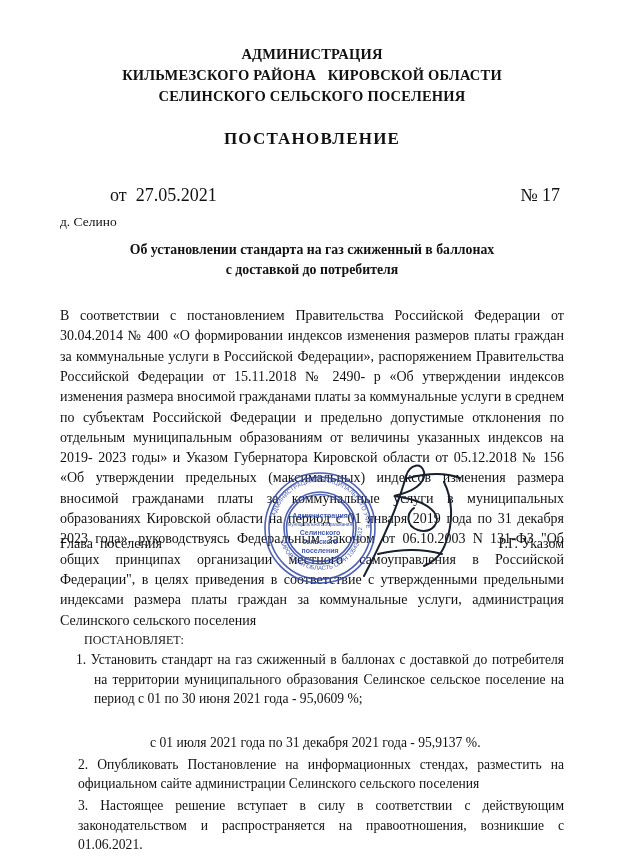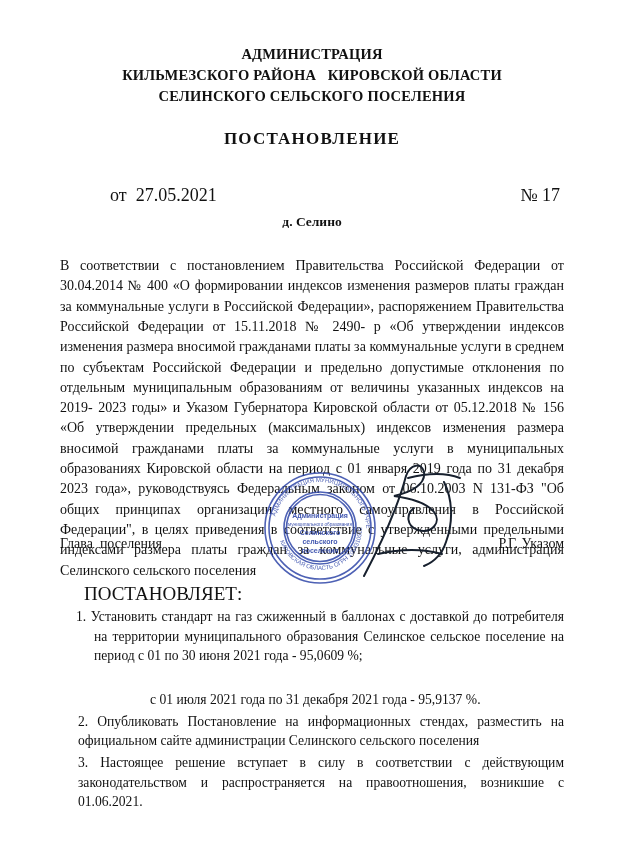--- a/index.html
+++ b/index.html
@@ -47,24 +47,23 @@
     font-size: 18px;
   }
   .meta-left {
     padding-left: 50px;
     white-space: pre;
   }
   .meta-right {
     padding-right: 4px;
   }
   .place {
-    text-align: center;
+    text-align: left;
     font-size: 13.5px;
     margin-top: 8px;
-    font-weight: bold;
   }
   .title {
     text-align: center;
     font-weight: bold;
     font-size: 13.8px;
     line-height: 1.45;
     margin-top: 10px;
   }
   .title div {
     white-space: pre;
@@ -75,21 +74,21 @@
     line-height: 1.45;
     text-align: justify;
     text-indent: 0;
   }
   .body-text p {
     margin: 0;
     text-align: justify;
   }
   .postanovlyaet {
     margin-top: 2px;
-    font-size: 19px;
+    font-size: 12px;
     padding-left: 24px;
   }
   .items {
     margin-top: 2px;
     font-size: 13.6px;
     line-height: 1.45;
   }
   .item {
     margin-top: 2px;
     text-align: justify;
@@ -160,20 +159,24 @@
 
   <div class="doc-type">ПОСТАНОВЛЕНИЕ</div>
 
   <div class="meta-row">
     <div class="meta-left">от  27.05.2021</div>
     <div class="meta-right">№ 17</div>
   </div>
 
   <div class="place">д. Селино</div>
 
+  <div class="title">
+    <div>Об установлении стандарта на газ сжиженный в баллонах</div>
+    <div>с доставкой до потребителя</div>
+  </div>
 
   <div class="body-text">
     <p>В соответствии с постановлением Правительства Российской Федерации от 30.04.2014 № 400 «О формировании индексов изменения размеров платы граждан за коммунальные услуги в Российской Федерации», распоряжением Правительства Российской Федерации от 15.11.2018 № 2490- р «Об утверждении индексов изменения размера вносимой гражданами платы за коммунальные услуги в среднем по субъектам Российской Федерации и предельно допустимые отклонения по отдельным  муниципальным образованиям от величины указанных индексов на 2019- 2023 годы» и Указом Губернатора Кировской области от 05.12.2018 № 156 «Об утверждении предельных (максимальных) индексов изменения размера вносимой гражданами платы за коммунальные услуги в муниципальных образованиях Кировской области на период с 01 января 2019 года по 31 декабря 2023 года», руководствуясь Федеральным законом от 06.10.2003 N 131-ФЗ "Об общих принципах организации местного самоуправления в Российской  Федерации",  в  целях  приведения  в  соответствие  с утвержденными предельными индексами размера платы граждан за коммунальные услуги, администрация Селинского сельского поселения</p>
   </div>
 
   <div class="postanovlyaet">ПОСТАНОВЛЯЕТ:</div>
 
   <div class="items">
     <div class="item item-indent">
       <span class="num">1.</span>

